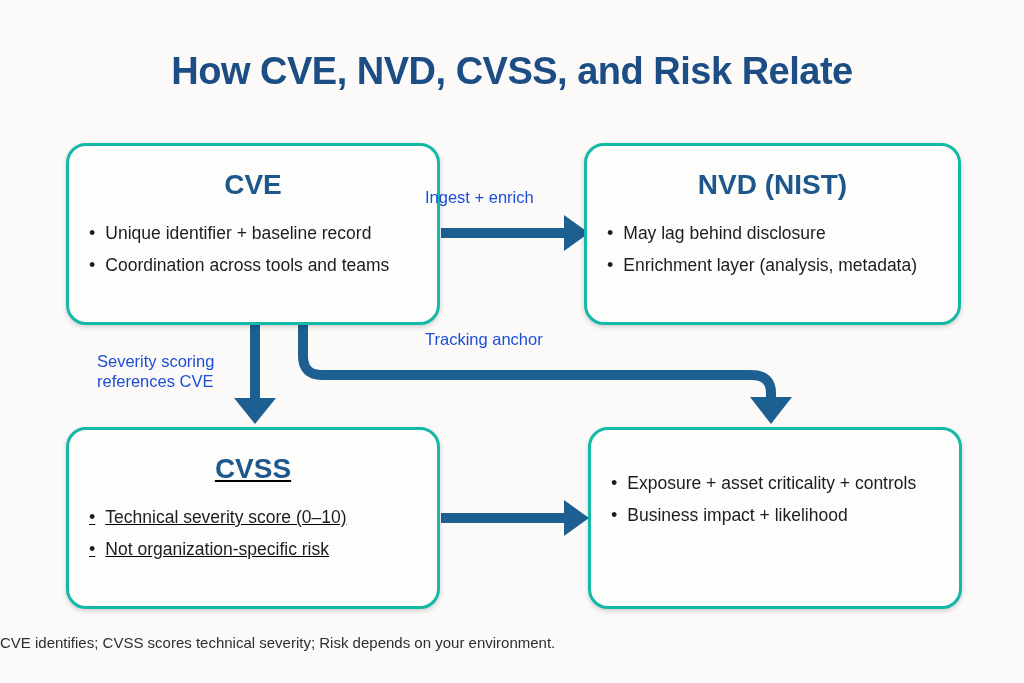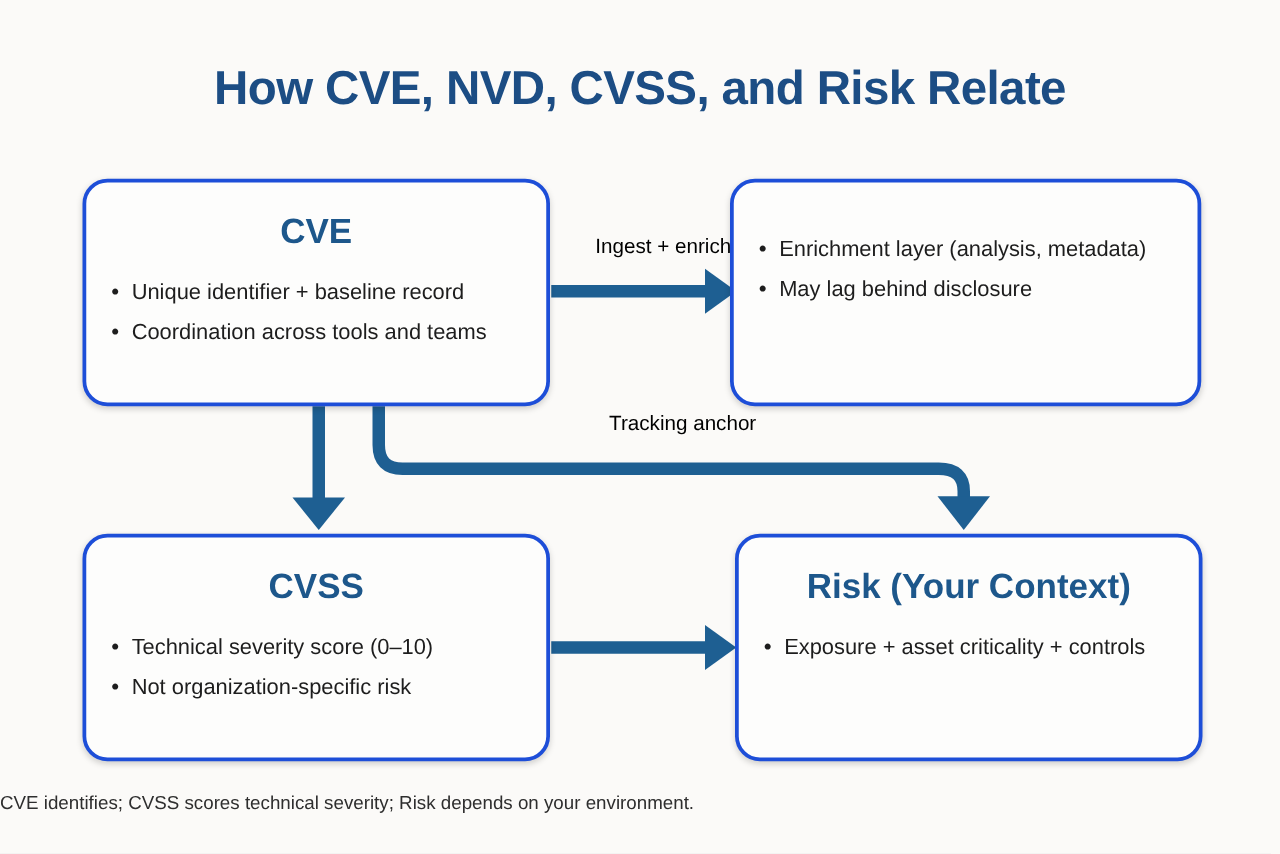--- a/index.html
+++ b/index.html
@@ -24,28 +24,28 @@
   .arrows{
     position:absolute;
     left:0;top:0;width:1024px;height:683px;
   }
   .arrow-line{stroke:#1e5f92;stroke-width:10;fill:none;}
   .arrow-head{fill:#1e5f92;stroke:none;}
   .box{
     position:absolute;
     box-sizing:border-box;
     background:#fdfdfc;
-    border:3px solid #1d4ed8;
+    border:3px solid #14b8a6;
     border-radius:20px;
     box-shadow:0 2px 5px rgba(0,0,0,0.18);
     padding-top:22px;
   }
   .box-cve{left:66px;top:143px;width:374px;height:182px;}
   .box-nvd{left:584px;top:143px;width:377px;height:182px;}
-  .box-cvss{left:66px;top:427px;width:374px;height:182px;}
+  .box-cvss{left:66px;top:427px;width:374px;height:182px;text-decoration:underline;}
   .box-risk{left:588px;top:427px;width:374px;height:182px;}
   .box-title{
     margin:0;
     text-align:center;
     font-size:28px;
     line-height:34px;
     font-weight:bold;
     color:#1d578b;
   }
   .bullets{
@@ -61,24 +61,24 @@
     white-space:nowrap;
   }
   .dot::before{
     content:"\2022";
     margin-right:10px;
     font-size:18px;
     color:#1d1d1d;
   }
   .conn-label{
     position:absolute;
-    text-align:right;
+    text-align:left;
     font-size:16.5px;
     line-height:20px;
-    color:#000000;
+    color:#1d4ed8;
   }
   .label-ingest{left:425px;top:187px;width:160px;}
   .label-severity{left:97px;top:351px;width:160px;}
   .label-tracking{left:425px;top:329px;width:180px;}
   .label-oneinput{left:433px;top:481px;width:160px;}
   .footer{
     position:absolute;
     top:634px;left:0;width:100%;
     text-align:left;
     font-size:15px;
@@ -117,39 +117,44 @@
 
   <section class="box box-cve">
     <h2 class="box-title">CVE</h2>
     <ul class="bullets">
       <li class="bullet dot"><span>Unique identifier + baseline record</span></li>
       <li class="bullet dot"><span>Coordination across tools and teams</span></li>
     </ul>
   </section>
 
   <section class="box box-nvd">
+    <h2 class="box-title">NVD (NIST)</h2>
     <ul class="bullets">
+      <li class="bullet dot"><span>May lag behind disclosure</span></li>
       <li class="bullet dot"><span>Enrichment layer (analysis, metadata)</span></li>
-      <li class="bullet dot"><span>May lag behind disclosure</span></li>
     </ul>
   </section>
 
   <section class="box box-cvss">
     <h2 class="box-title">CVSS</h2>
     <ul class="bullets">
       <li class="bullet dot"><span>Technical severity score (0–10)</span></li>
       <li class="bullet dot"><span>Not organization-specific risk</span></li>
     </ul>
   </section>
 
   <section class="box box-risk">
-    <h2 class="box-title">Risk (Your Context)</h2>
     <ul class="bullets">
       <li class="bullet dot"><span>Exposure + asset criticality + controls</span></li>
+      <li class="bullet dot"><span>Business impact + likelihood</span></li>
     </ul>
   </section>
 
   <div class="conn-label label-ingest">Ingest + enrich</div>
+  <div class="conn-label label-severity">
+    <div>Severity scoring</div>
+    <div>references CVE</div>
+  </div>
   <div class="conn-label label-tracking">Tracking anchor</div>
 
   <div class="footer">CVE identifies; CVSS scores technical severity; Risk depends on your environment.</div>
 
 </div>
 
 </body></html>

